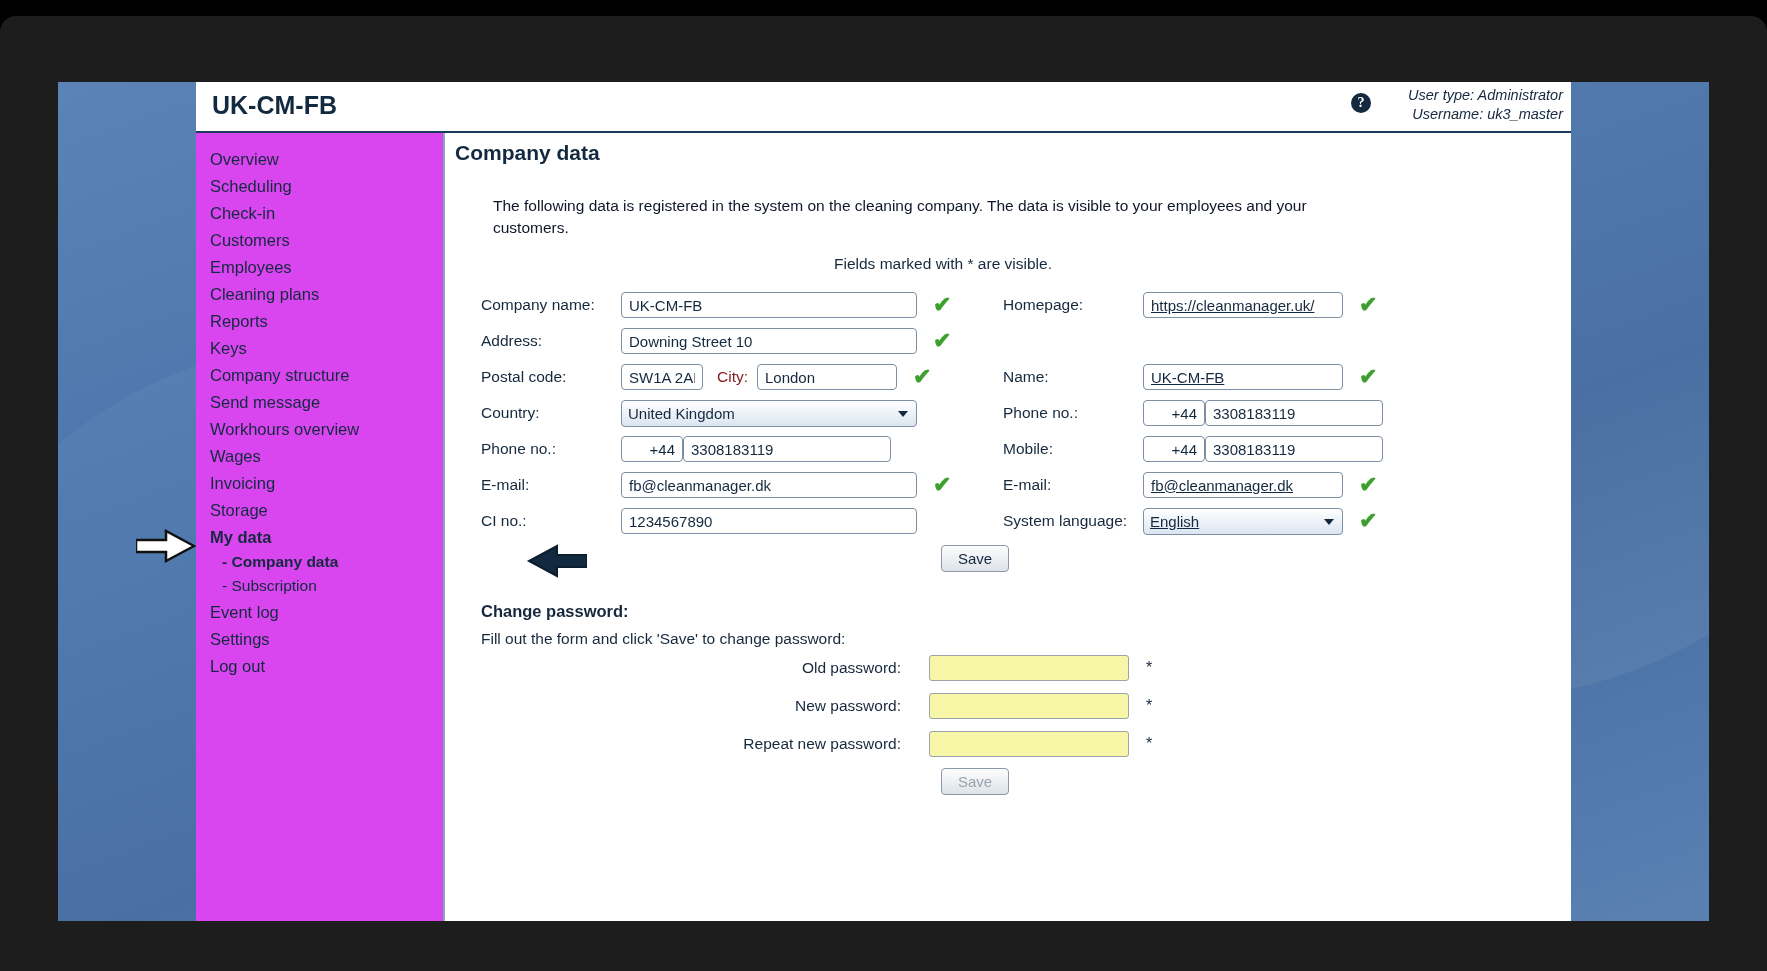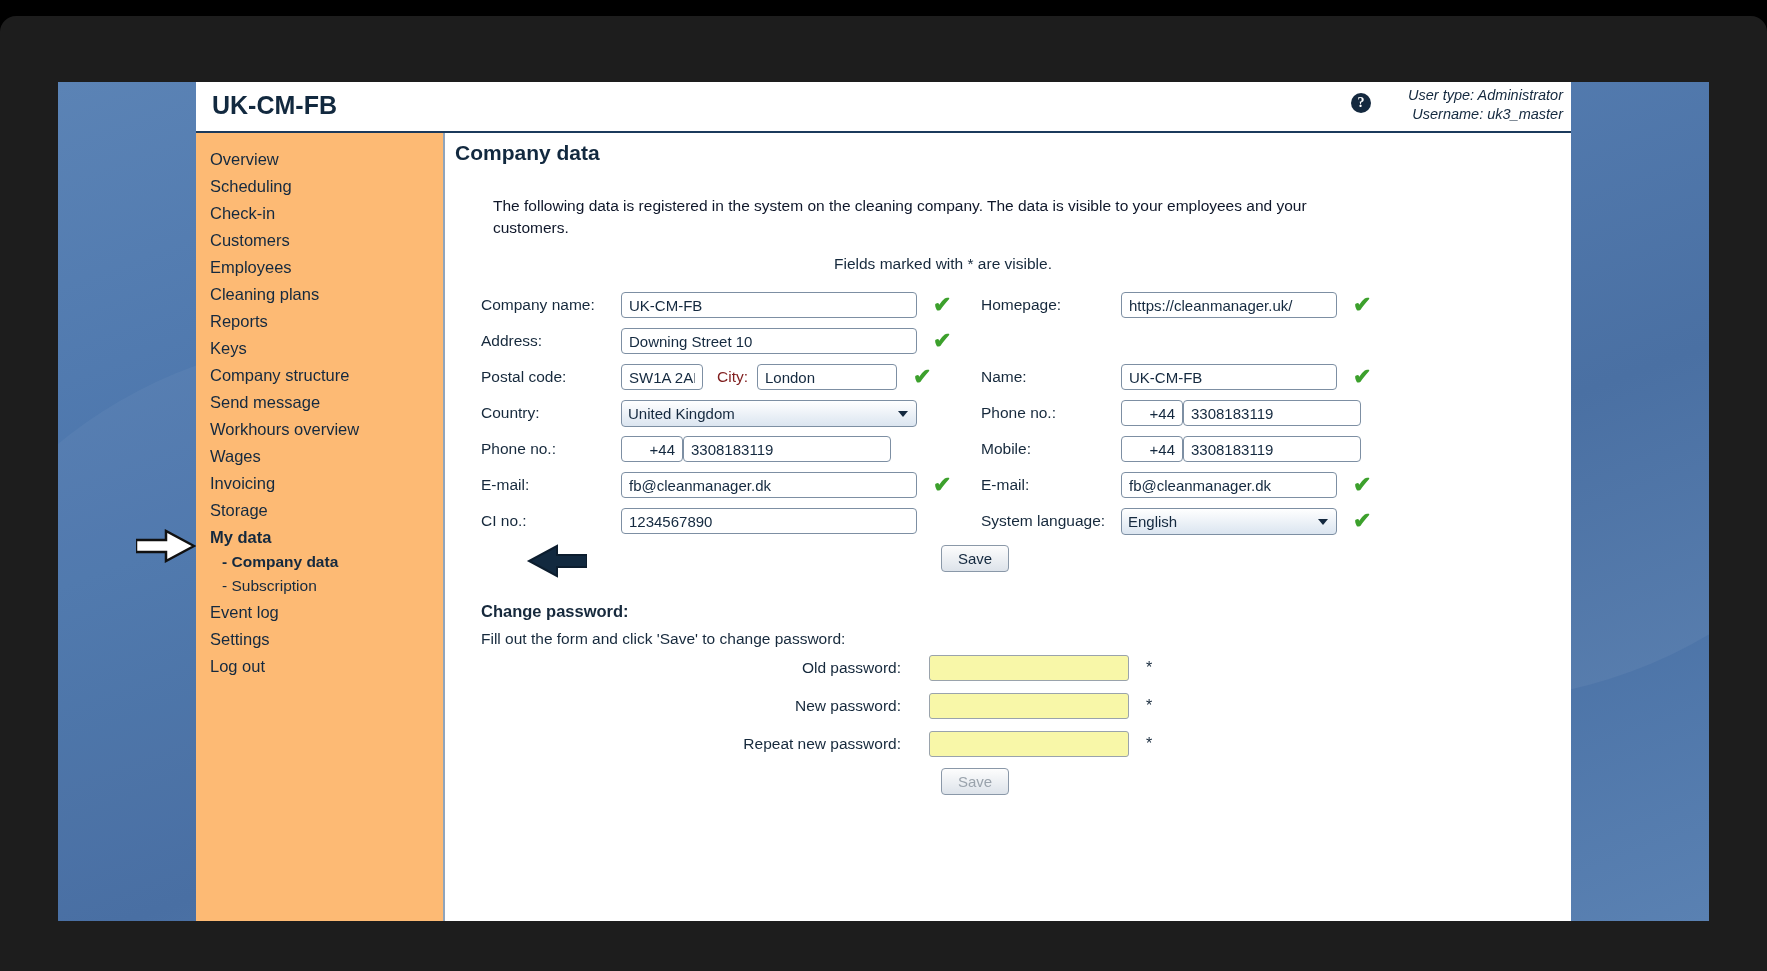--- a/index.html
+++ b/index.html
@@ -115,21 +115,21 @@
     left: 0;
     right: 0;
     bottom: 0;
     display: flex;
   }
   #sidebar {
     width: 249px;
     border-right: 2px solid #8fa4bb;
     box-sizing: border-box;
     padding: 12px 0 0 0;
-    background: #fdba74;
+    background: #d946ef;
   }
   .nav-item {
     font-size: 16.5px;
     color: #14293f;
     padding: 3.5px 0 3.5px 14px;
     line-height: 20px;
     cursor: pointer;
     white-space: nowrap;
   }
   .nav-item.bold {
@@ -183,41 +183,41 @@
     height: 36px;
   }
   .flabel {
     font-size: 15.5px;
     color: #16293c;
     text-align: left;
   }
   .flabel.bold { font-weight: bold; }
   .col-left { width: 480px; display: flex; align-items: center; }
   .col-left .flabel { width: 140px; }
-  .col-right { width: 430px; display: flex; align-items: center; margin-left: 20px; }
+  .col-right { width: 430px; display: flex; align-items: center; margin-left: 42px; }
   .col-right .flabel { width: 140px; }
 
   input.txt, .fakeinput {
     font-family: "Liberation Sans", sans-serif;
     font-size: 15px;
     color: #14293f;
     border: 1px solid #7d8fa3;
     border-radius: 4px;
     background: #ffffff;
     height: 26px;
     box-sizing: border-box;
     padding: 0 7px;
     outline: none;
   }
   .w-main { width: 296px; }
   .w-postal { width: 82px; }
   .w-city { width: 140px; }
   .w-prefix { width: 62px; text-align: right; }
   .w-phone { width: 208px; }
-  .w-right { width: 216px; }
+  .w-right { width: 200px; text-decoration: underline; }
   .w-right-phone { width: 178px; }
 
   select.sel {
     font-family: "Liberation Sans", sans-serif;
     font-size: 15px;
     color: #14293f;
     height: 27px;
     box-sizing: border-box;
     border: 1px solid #7d8fa3;
     border-radius: 4px;

